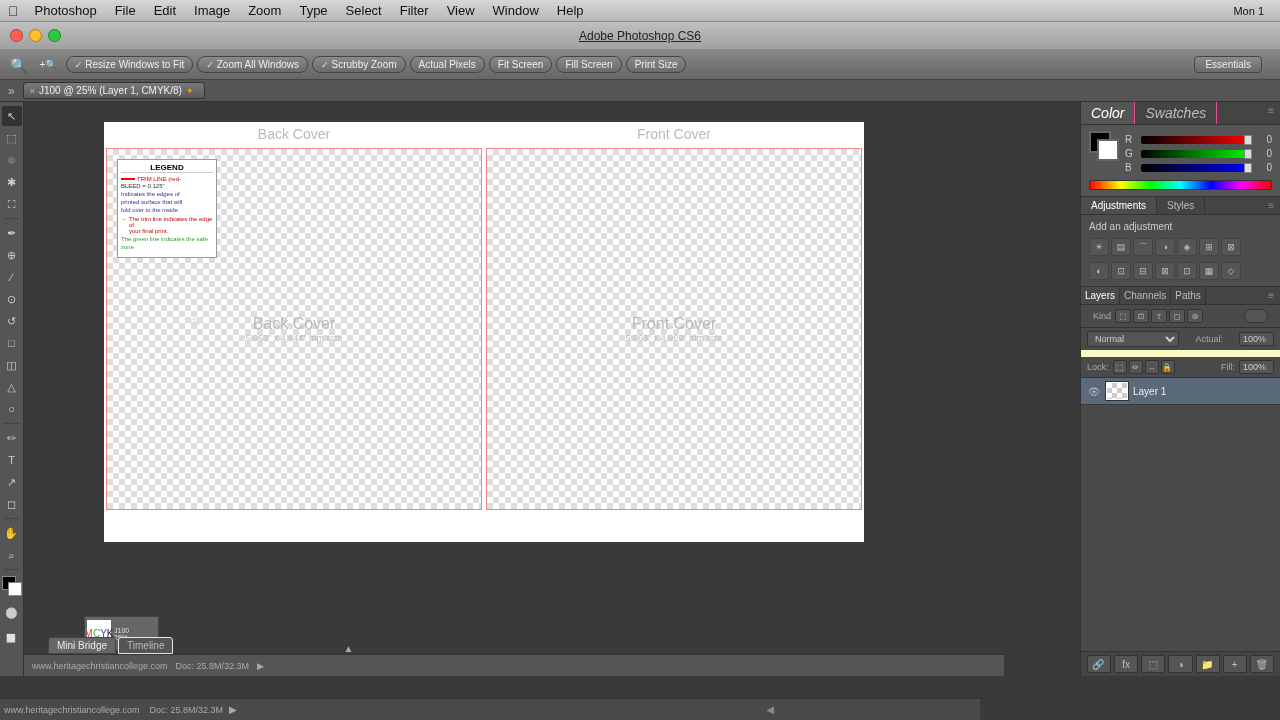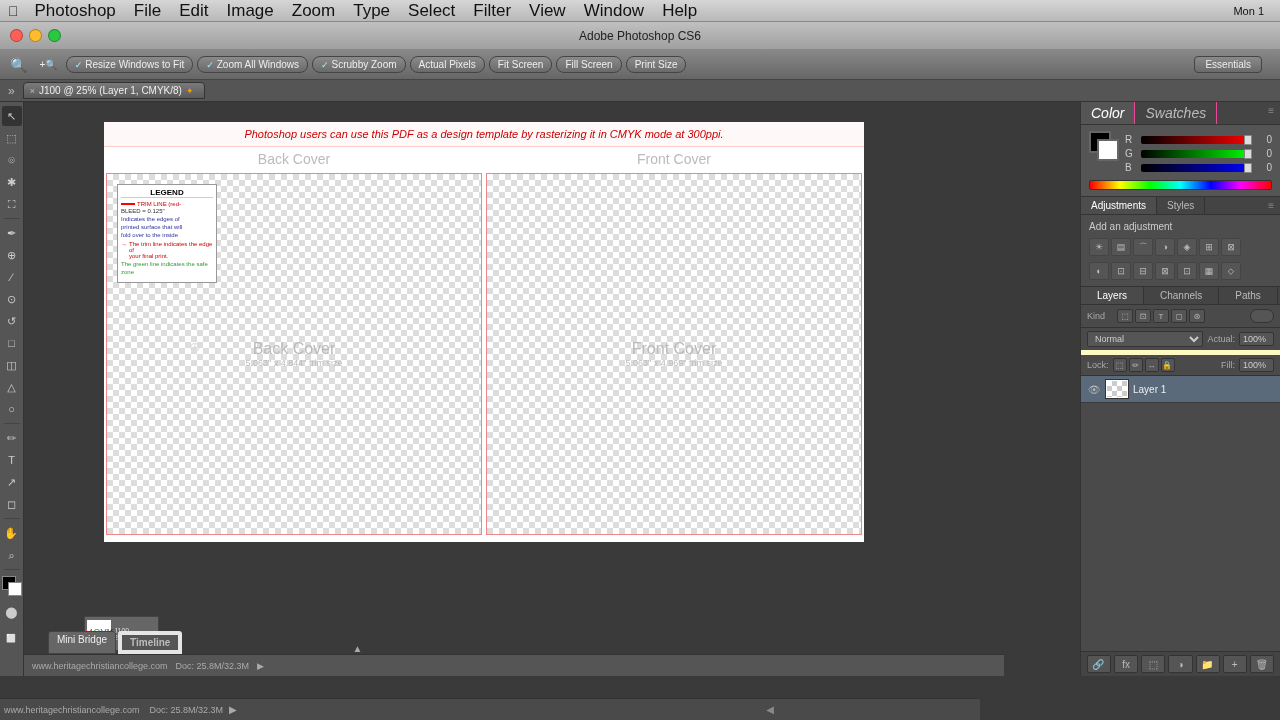--- a/index.html
+++ b/index.html
@@ -28,21 +28,21 @@
       border-bottom: 1px solid #888;
     }
     .menu-apple {
       font-size: 14px;
       color: #222;
       margin-right: 6px;
       cursor: pointer;
     }
     .menu-item {
       padding: 2px 8px;
-      font-size: 17px;
+      font-size: 13px;
       color: #111;
       cursor: pointer;
       border-radius: 3px;
       white-space: nowrap;
     }
     .menu-time {
       position: absolute;
       right: 16px;
       font-size: 11px;
       color: #111;
@@ -73,20 +73,21 @@
       border: 1px solid rgba(0,0,0,0.3);
       cursor: pointer;
     }
     .win-btn-close { background: #ff5f57; }
     .win-btn-min { background: #febc2e; }
     .win-btn-max { background: #28c840; }
     .title-text {
       font-size: 12px;
       color: #222;
       font-weight: 500;
+      text-decoration: underline;
     }
 
     
     #toolbar {
       width: 100%;
       height: 30px;
       background: linear-gradient(to bottom, #888, #666);
       display: flex;
       align-items: center;
       padding: 0 6px;
@@ -471,32 +472,32 @@
       background: #4a4a4a;
       display: flex;
       flex-direction: column;
     }
     .layers-tabs {
       display: flex;
       background: #444;
       border-bottom: 1px solid #333;
     }
     .layers-tab {
-      padding: 3px 16px;
+      padding: 3px 4px;
       font-size: 10px;
       color: #bbb;
       cursor: pointer;
       border-right: 1px solid #333;
     }
     .layers-tab.active { background: #4a4a4a; color: #fff; }
     .layers-controls {
-      padding: 4px 6px;
-      display: flex;
-      align-items: center;
-      gap: 12px;
+      padding: 4px 12px;
+      display: flex;
+      align-items: center;
+      gap: 4px;
       border-bottom: 1px solid #333;
       flex-wrap: wrap;
     }
     .layers-filter-icons {
       display: flex;
       gap: 2px;
     }
     .layers-filter-icon {
       width: 16px;
       height: 14px;
@@ -506,23 +507,23 @@
       display: flex;
       align-items: center;
       justify-content: center;
       cursor: pointer;
       font-size: 8px;
       color: #bbb;
     }
     .layers-blend-row {
       display: flex;
       align-items: center;
-      gap: 4px;
+      gap: 16px;
       padding: 3px 6px;
-      border-bottom: 5px solid #fef9c3;
+      border-bottom: 7px solid #fef9c3;
     }
     .blend-select {
       flex: 1;
       background: #555;
       border: 1px solid #333;
       color: #ccc;
       font-size: 9px;
       padding: 1px 3px;
       border-radius: 2px;
     }
@@ -654,26 +655,25 @@
       background: #666;
       border: 1px solid #444;
       border-radius: 3px 3px 0 0;
       font-size: 10px;
       color: #eee;
       cursor: pointer;
     }
     .bottom-timeline {
       padding: 2px 8px;
       background: #555;
-      border: 4px solid #e5e5e5;
+      border: 1px solid #e5e5e5;
       border-radius: 3px 3px 0 0;
       font-size: 10px;
       color: #bbb;
       cursor: pointer;
-      font-weight: bold;
     }
   </style>
 </head>
 <body>
 
 <div id="menu-bar">
   <span class="menu-apple"></span>
   <span class="menu-item">Photoshop</span>
   <span class="menu-item">File</span>
   <span class="menu-item">Edit</span>
@@ -754,21 +754,20 @@
     <div class="tool-btn" style="margin-top:4px;">⬤</div>
     <div style="display:flex;gap:2px;margin-top:4px;">
       <div class="tool-btn" style="font-size:8px;">⬜</div>
     </div>
   </div>
 
   <div id="canvas-area">
 
     <div id="document-canvas">
 
-      <div class="canvas-notice">Photoshop users can use this PDF as a design template by rasterizing it in CMYK mode at 300ppi.</div>
 
       <div class="canvas-cover-labels">
         <div class="cover-label">Back Cover</div>
         <div class="cover-label">Front Cover</div>
       </div>
 
       <div class="canvas-content">
 
         <div class="back-cover-section">
           <div class="cover-checker">

